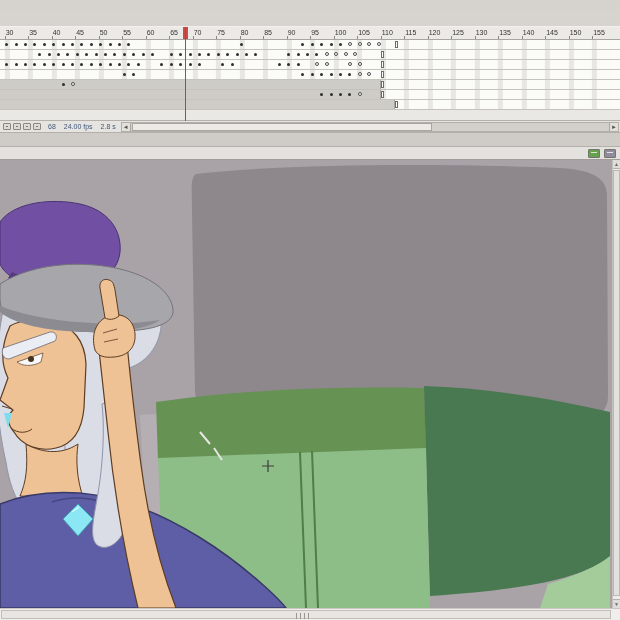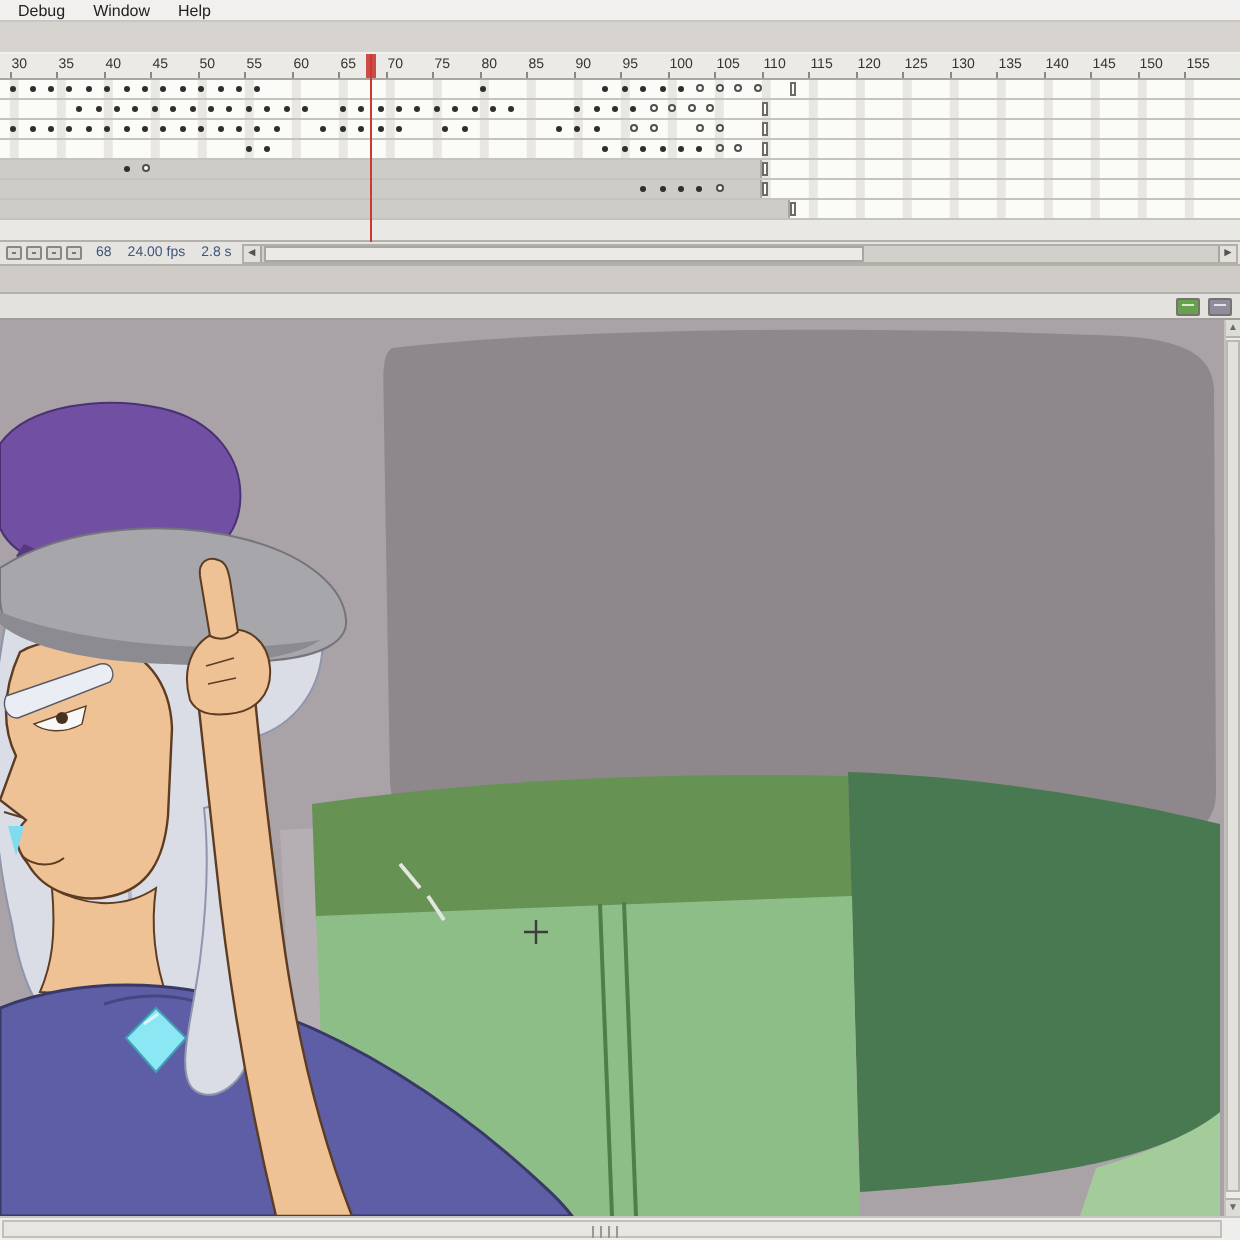--- a/index.html
+++ b/index.html
@@ -75,25 +75,20 @@
              border-top:1px solid #c9c6c1; z-index:10; }
   .hs-thumb { position:absolute; left:1px; top:1px; right:9px; bottom:1px; background:#e8e6e2; border:1px solid #c2bfba; }
   .hs-grip { position:absolute; left:294px; top:2px; width:13px; height:6px;
              background:repeating-linear-gradient(90deg,#9a978f 0 1px,transparent 1px 4px); }
 </style>
 </head>
 <body>
 
 <div class="app">
 
-  <div class="menubar">
-    <span class="menu-item">Debug</span>
-    <span class="menu-item">Window</span>
-    <span class="menu-item">Help</span>
-  </div>
 
   <div class="tl-gap"></div>
   <div class="ruler" id="ruler">
       <i class="ruler-tick" style="left: 4.7px;"></i>
       <span class="ruler-num" style="left: 5.7px;">30</span>
       <i class="ruler-tick" style="left: 28.2px;"></i>
       <span class="ruler-num" style="left: 29.2px;">35</span>
       <i class="ruler-tick" style="left: 51.7px;"></i>
       <span class="ruler-num" style="left: 52.7px;">40</span>
       <i class="ruler-tick" style="left: 75.2px;"></i>

